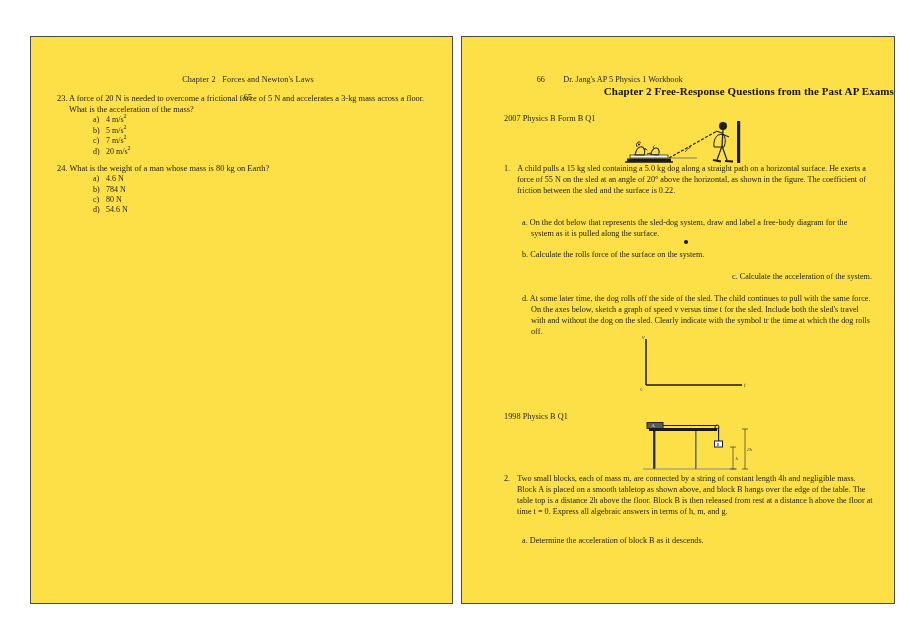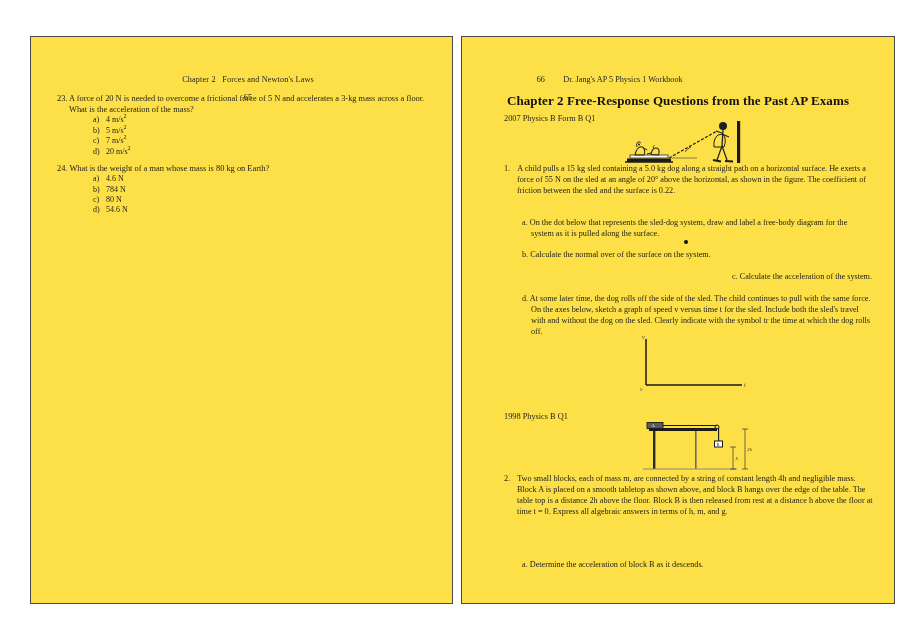--- a/index.html
+++ b/index.html
@@ -80,24 +80,24 @@
     position: absolute;
     top: 29px;
     left: 44px;
     font-size: 8.2px;
     color: #242424;
     white-space: pre;
   }
   .runhead-right .pgnum { display: inline-block; width: 45px; text-align: center; }
   .chapter-title {
     position: absolute;
-    top: 56px;
+    top: 48px;
     left: 0; width: 100%;
-    text-align: center;
-    font-size: 13px;
+    text-align: right;
+    font-size: 11px;
     font-weight: bold;
     color: #121212;
     letter-spacing: .1px;
   }
   .exam-label {
     position: absolute;
     font-size: 8.3px;
     color: #1f1f1f;
     left: 42px;
     white-space: pre;
@@ -126,21 +126,21 @@
     color: #1c1c1c;
     text-indent: -9px;
     padding-left: 9px;
   }
   .q1-body { top: 126px; }
   .q1-a { top: 180px; }
   .q1-b { top: 212px; }
   .q1-c { top: 234px; text-align: right; }
   .q1-d { top: 256px; }
   .q2-body { top: 436px; }
-  .q2-a { top: 498px; margin-top: 24px; }
+  .q2-a { top: 498px; }
 
   .fbd-dot {
     position: absolute;
     left: 222px;
     top: 203px;
     width: 4px; height: 4px;
     background: #111;
     border-radius: 50%;
   }
 
@@ -259,21 +259,21 @@
 
     <div class="frq q1-body">
       <div class="numbered">
         <span>1.</span>
         <span style="display:inline-block;width:5px"></span><span>A child pulls a 15 kg sled containing a 5.0 kg dog along a straight path on a horizontal surface. He exerts a force of 55 N on the sled at an angle of 20° above the horizontal, as shown in the figure. The coefficient of friction between the sled and the surface is 0.22.</span>
       </div>
     </div>
 
     <div class="subpart q1-a">a. On the dot below that represents the sled-dog system, draw and label a free-body diagram for the system as it is pulled along the surface.</div>
     <div class="fbd-dot"></div>
-    <div class="subpart q1-b">b. Calculate the normal over of the surface on the system.</div>
+    <div class="subpart q1-b">b. Calculate the rolls force of the surface on the system.</div>
     <div class="subpart q1-c">c. Calculate the acceleration of the system.</div>
     <div class="subpart q1-d">d. At some later time, the dog rolls off the side of the sled. The child continues to pull with the same force. On the axes below, sketch a graph of speed v versus time t for the sled. Include both the sled's travel with and without the dog on the sled. Clearly indicate with the symbol tr the time at which the dog rolls off.</div>
 
     <div class="fig-axes">
       <svg width="120" height="58" viewBox="0 0 120 58" aria-hidden="true">
         <line x1="14" y1="4" x2="14" y2="50" stroke="#1a1a1a" stroke-width="1.5"></line>
         <line x1="14" y1="50" x2="110" y2="50" stroke="#1a1a1a" stroke-width="1.5"></line>
         <text x="10" y="3.6" font-family="'Liberation Serif', serif" font-size="6" font-style="italic" fill="#444">v</text>
         <text x="112" y="52" font-family="'Liberation Serif', serif" font-size="6" font-style="italic" fill="#444">t</text>
         <text x="8" y="56" font-family="'Liberation Serif', serif" font-size="5" fill="#555">0</text>

